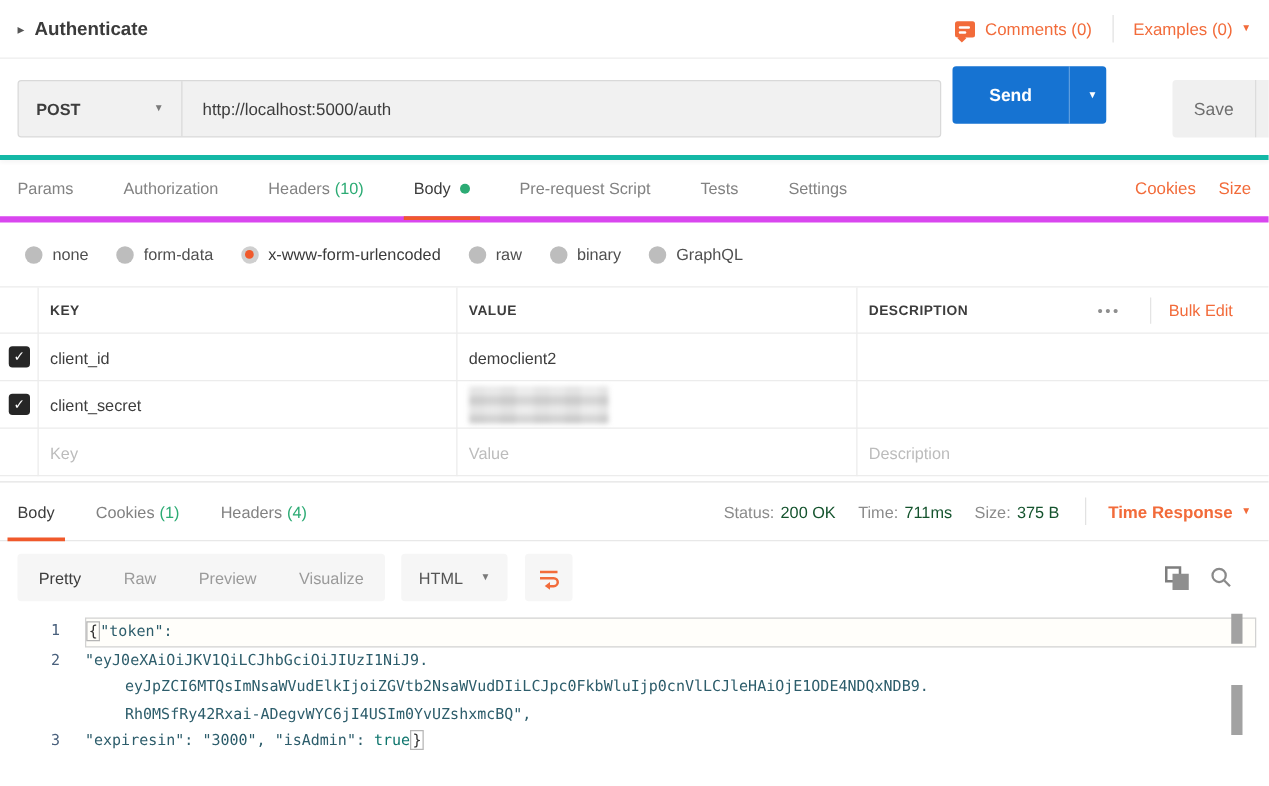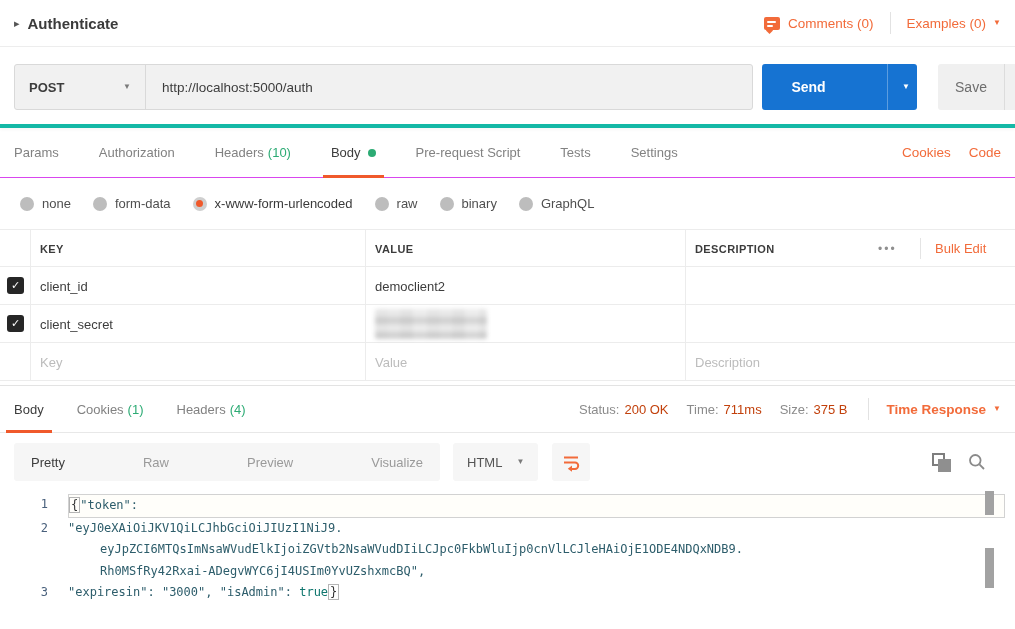--- a/index.html
+++ b/index.html
@@ -23,29 +23,29 @@
   .caret.gray { color:#7a7a7a; }
   .caret.white { color:#fff; }
 
   
   .request-section { position:absolute; top:47px; left:0; right:0; height:81px; border-bottom:4px solid #14b8a6; box-shadow:0 2px 3px rgba(0,0,0,.035); }
   .url-group { position:absolute; left:14px; top:17px; width:739px; height:46px; background:#f1f1f1; border:1px solid #d9d9d9; border-radius:3px; display:flex; align-items:stretch; }
   .method-box { width:131px; display:flex; align-items:center; padding:0 14px; border-right:1px solid #d9d9d9; cursor:pointer; }
   .method-label { font-size:13px; font-weight:700; color:#3d3d3d; }
   .method-box .caret { margin-left:auto; }
   .url-input { flex:1; display:flex; align-items:center; padding:0 16px; font-size:13.5px; color:#3d3d3d; }
-  .send-group { position:absolute; left:762px; top:17px; height:46px; display:flex; background:#1673d2; border-radius:3px; overflow:hidden;gap:32px; }
+  .send-group { position:absolute; left:762px; top:6px; height:46px; display:flex; background:#1673d2; border-radius:3px; overflow:hidden; }
   .send-main { width:93px; display:flex; align-items:center; justify-content:center; color:#fff; font-size:14px; font-weight:700; cursor:pointer; }
   .send-caret { width:30px; display:flex; align-items:center; justify-content:center; border-left:1px solid rgba(255,255,255,.3); cursor:pointer; }
   .save-group { position:absolute; left:898px; top:17px; height:46px; display:flex; background:#f0f0f0; border-radius:3px; overflow:hidden;margin-left:40px; }
   .save-main { width:66px; display:flex; align-items:center; justify-content:center; color:#6e6e6e; font-size:14px; cursor:pointer; }
   .save-caret { width:32px; display:flex; align-items:center; justify-content:center; border-left:1px solid #dcdcdc; cursor:pointer; }
 
   
-  .req-tabs { position:absolute; top:128px; left:0; right:0; height:50px; border-bottom:1px solid #d946ef; display:flex; align-items:center; padding:0 14px; }
+  .req-tabs { position:absolute; top:128px; left:0; right:0; height:50px; border-bottom:5px solid #d946ef; display:flex; align-items:center; padding:0 14px; }
   .tab { position:relative; height:50px; display:flex; align-items:center; font-size:13px; color:#828282; margin-right:40px; cursor:pointer; }
   .tab .count { color:#2cab74; margin-left:4px; }
   .tab.active { color:#3c3c3c; }
   .tab.active::after { content:""; position:absolute; left:-8px; right:-8px; bottom:0; height:3px; background:#f0592b; }
   .green-dot { width:8px; height:8px; border-radius:50%; background:#2cab74; margin-left:7px; }
   .req-tabs-right { margin-left:auto; display:flex; align-items:center; gap:18px; }
   .req-tabs-right .link-orange { font-size:13.5px; }
 
   
   .modes { position:absolute; top:178px; left:0; right:0; height:51px; display:flex; align-items:center; padding-left:20px; gap:22px; }
@@ -78,27 +78,27 @@
 
   
   .response-section { position:absolute; top:385px; left:0; right:0; bottom:0; border-top:1px solid #e3e3e3; }
   .resp-meta { position:relative; height:47px; border-bottom:1px solid #e8e8e8; display:flex; align-items:center; padding:0 14px; }
   .rtab { position:relative; height:47px; display:flex; align-items:center; font-size:13px; color:#828282; margin-right:33px; cursor:pointer; }
   .rtab .count { color:#2cab74; margin-left:4px; }
   .rtab.active { color:#3c3c3c; }
   .rtab.active::after { content:""; position:absolute; left:-8px; right:-8px; bottom:0; height:3px; background:#f0592b; }
   .resp-meta-right { margin-left:auto; display:flex; align-items:center; }
   .meta-pair { display:flex; align-items:center; font-size:13px; color:#8b8b8b; margin-left:18px; }
-  .meta-pair .v { color:#c2410c; margin-left:5px; }
+  .meta-pair .v { color:#14532d; margin-left:5px; }
   .resp-meta-right .vdiv { margin:0 18px 0 20px; }
   .save-response { display:flex; align-items:center; color:#f26b3a; font-size:13.5px; font-weight:700; cursor:pointer; }
 
   
   .resp-toolbar { position:relative; height:58px; display:flex; align-items:center; padding:0 14px; }
-  .seg { display:flex; align-items:flex-end; height:38px; background:#f6f6f6; border-radius:3px;gap:44px; }
+  .seg { display:flex; align-items:flex-end; height:38px; background:#f6f6f6; border-radius:3px; }
   .seg-item { padding:0 17px; font-size:13px; color:#9a9a9a; height:38px; display:flex; align-items:center; cursor:pointer; }
   .seg-item.active { color:#3d3d3d; }
   .fmt-select { margin-left:13px; height:38px; background:#f6f6f6; border-radius:3px; display:flex; align-items:center; padding:0 14px; font-size:13px; color:#555; cursor:pointer; }
   .fmt-select .caret { margin-left:14px; }
   .wrap-btn { margin-left:14px; width:38px; height:38px; background:#f6f6f6; border-radius:3px; display:flex; align-items:center; justify-content:center; cursor:pointer; }
   .toolbar-right { margin-left:auto; display:flex; align-items:center; gap:16px; padding-right:14px; }
   .copy-icon { position:relative; width:19px; height:19px; cursor:pointer; }
   .copy-icon .back { position:absolute; left:0; top:0; width:13px; height:13px; border:2px solid #7e7e7e; }
   .copy-icon .front { position:absolute; right:0; bottom:0; width:13px; height:13px; background:#8f8f8f; }
   .search-btn { cursor:pointer; display:flex; }
@@ -188,21 +188,21 @@
       <span>Pre-request Script</span>
     </div>
     <div class="tab">
       <span>Tests</span>
     </div>
     <div class="tab">
       <span>Settings</span>
     </div>
     <div class="req-tabs-right">
       <span class="link-orange">Cookies</span>
-      <span class="link-orange">Code</span>
+      <span class="link-orange">Size</span>
     </div>
   </div>
 
   <div class="modes">
     <div class="mode">
       <span class="radio">
           <i></i>
         </span>
       <span>none</span>
     </div>

